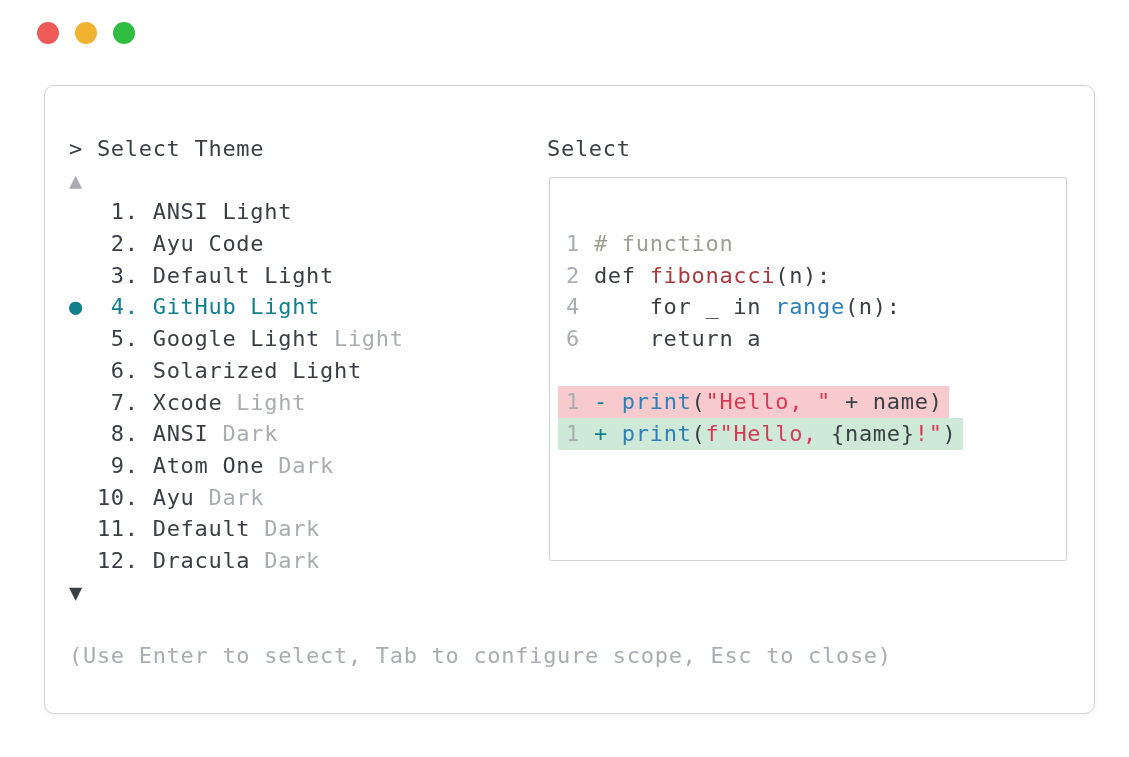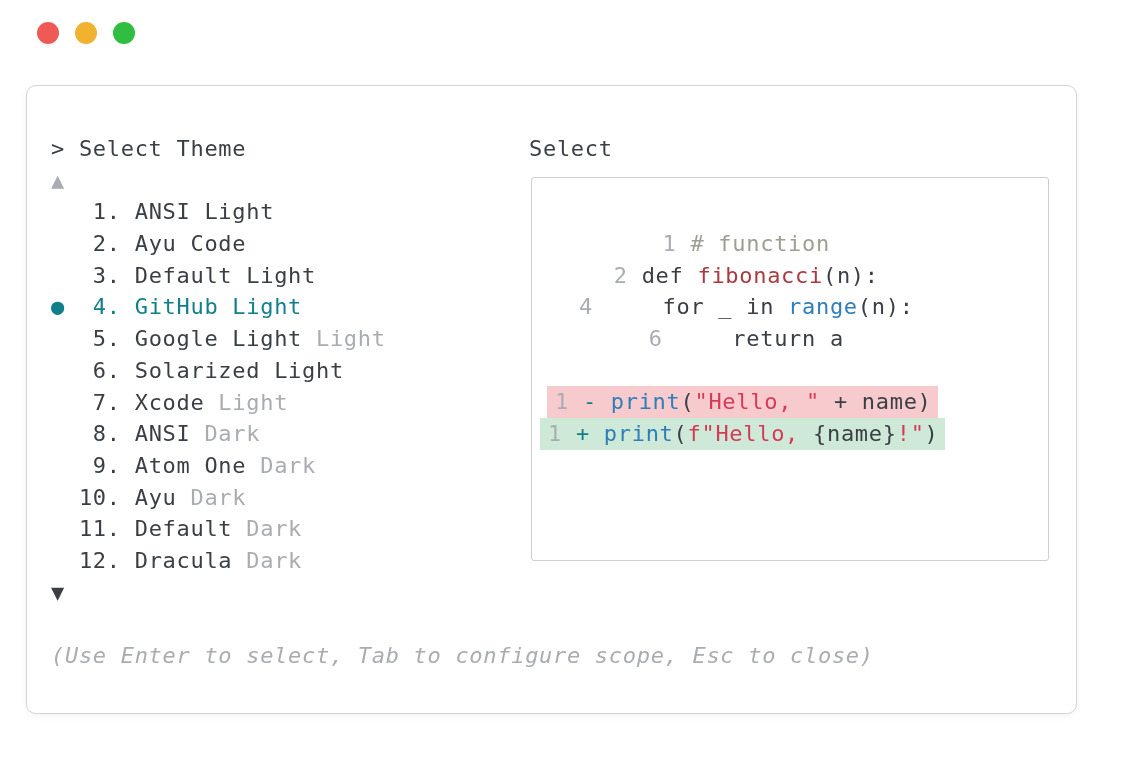--- a/index.html
+++ b/index.html
@@ -9,40 +9,40 @@
     --c-panel_border:#d4d4d6; --c-preview_border:#cfcfcf;
   }
   *{margin:0;padding:0;box-sizing:border-box;}
   html,body{width:1129px;height:757px;background:#ffffff;overflow:hidden;}
   body{font-family:"DejaVu Sans Mono","Liberation Mono",monospace;font-size:22px;
        letter-spacing:0.7px;color:var(--c-text);}
 
   .traffic-lights{position:absolute;left:37px;top:22px;display:flex;gap:16px;}
   .light{width:22px;height:22px;border-radius:50%;display:inline-block;}
 
-  .panel{position:absolute;left:26px;top:85px;width:1051px;height:629px;
+  .panel{position:absolute;left:44px;top:85px;width:1051px;height:629px;
          border:1.5px solid var(--c-panel_border);border-radius:10px;
          background:#fff;box-shadow:0 2px 6px rgba(0,0,0,0.05);}
 
   .row{height:31.7px;line-height:31.7px;white-space:pre;}
   .left-col{position:absolute;left:24px;top:47px;}
 
   .prompt{color:var(--c-text);}
   .scroll-ind.up{color:var(--c-muted);}
   .scroll-ind.down{color:var(--c-text);}
   .item .marker{color:var(--c-teal);}
   .item .num,.item .nm{color:var(--c-text);}
   .item .variant{color:var(--c-muted);}
   .item.selected .num,.item.selected .nm,.item.selected .variant{color:var(--c-teal);}
-  .help{color:var(--c-muted);font-style:italic;}
+  .help{color:var(--c-muted);}
 
   .preview-label{position:absolute;left:502px;top:47px;height:31.7px;line-height:31.7px;}
   .preview-box{position:absolute;left:504px;top:91px;width:518px;height:384px;
                border:1px solid var(--c-preview_border);border-radius:3px;background:#fff;}
-  .code{position:absolute;left:16px;top:50px;text-align:center;}
+  .code{position:absolute;left:16px;top:50px;}
   .lnum{color:var(--c-muted);}
   .c-text{color:var(--c-text);} .c-muted{color:var(--c-muted);} .c-teal{color:var(--c-teal);}
   .c-red{color:var(--c-red);} .c-crimson{color:var(--c-crimson);} .c-blue{color:var(--c-blue);}
   .c-comment{color:var(--c-comment);}
   .diffbg{display:inline-block;margin-left:-8px;padding:0 6px 0 8px;height:31.7px;}
   .diffbg.removed{background:var(--c-removed_bg);}
   .diffbg.added{background:var(--c-added_bg);}
 </style>
 </head>
 <body>

